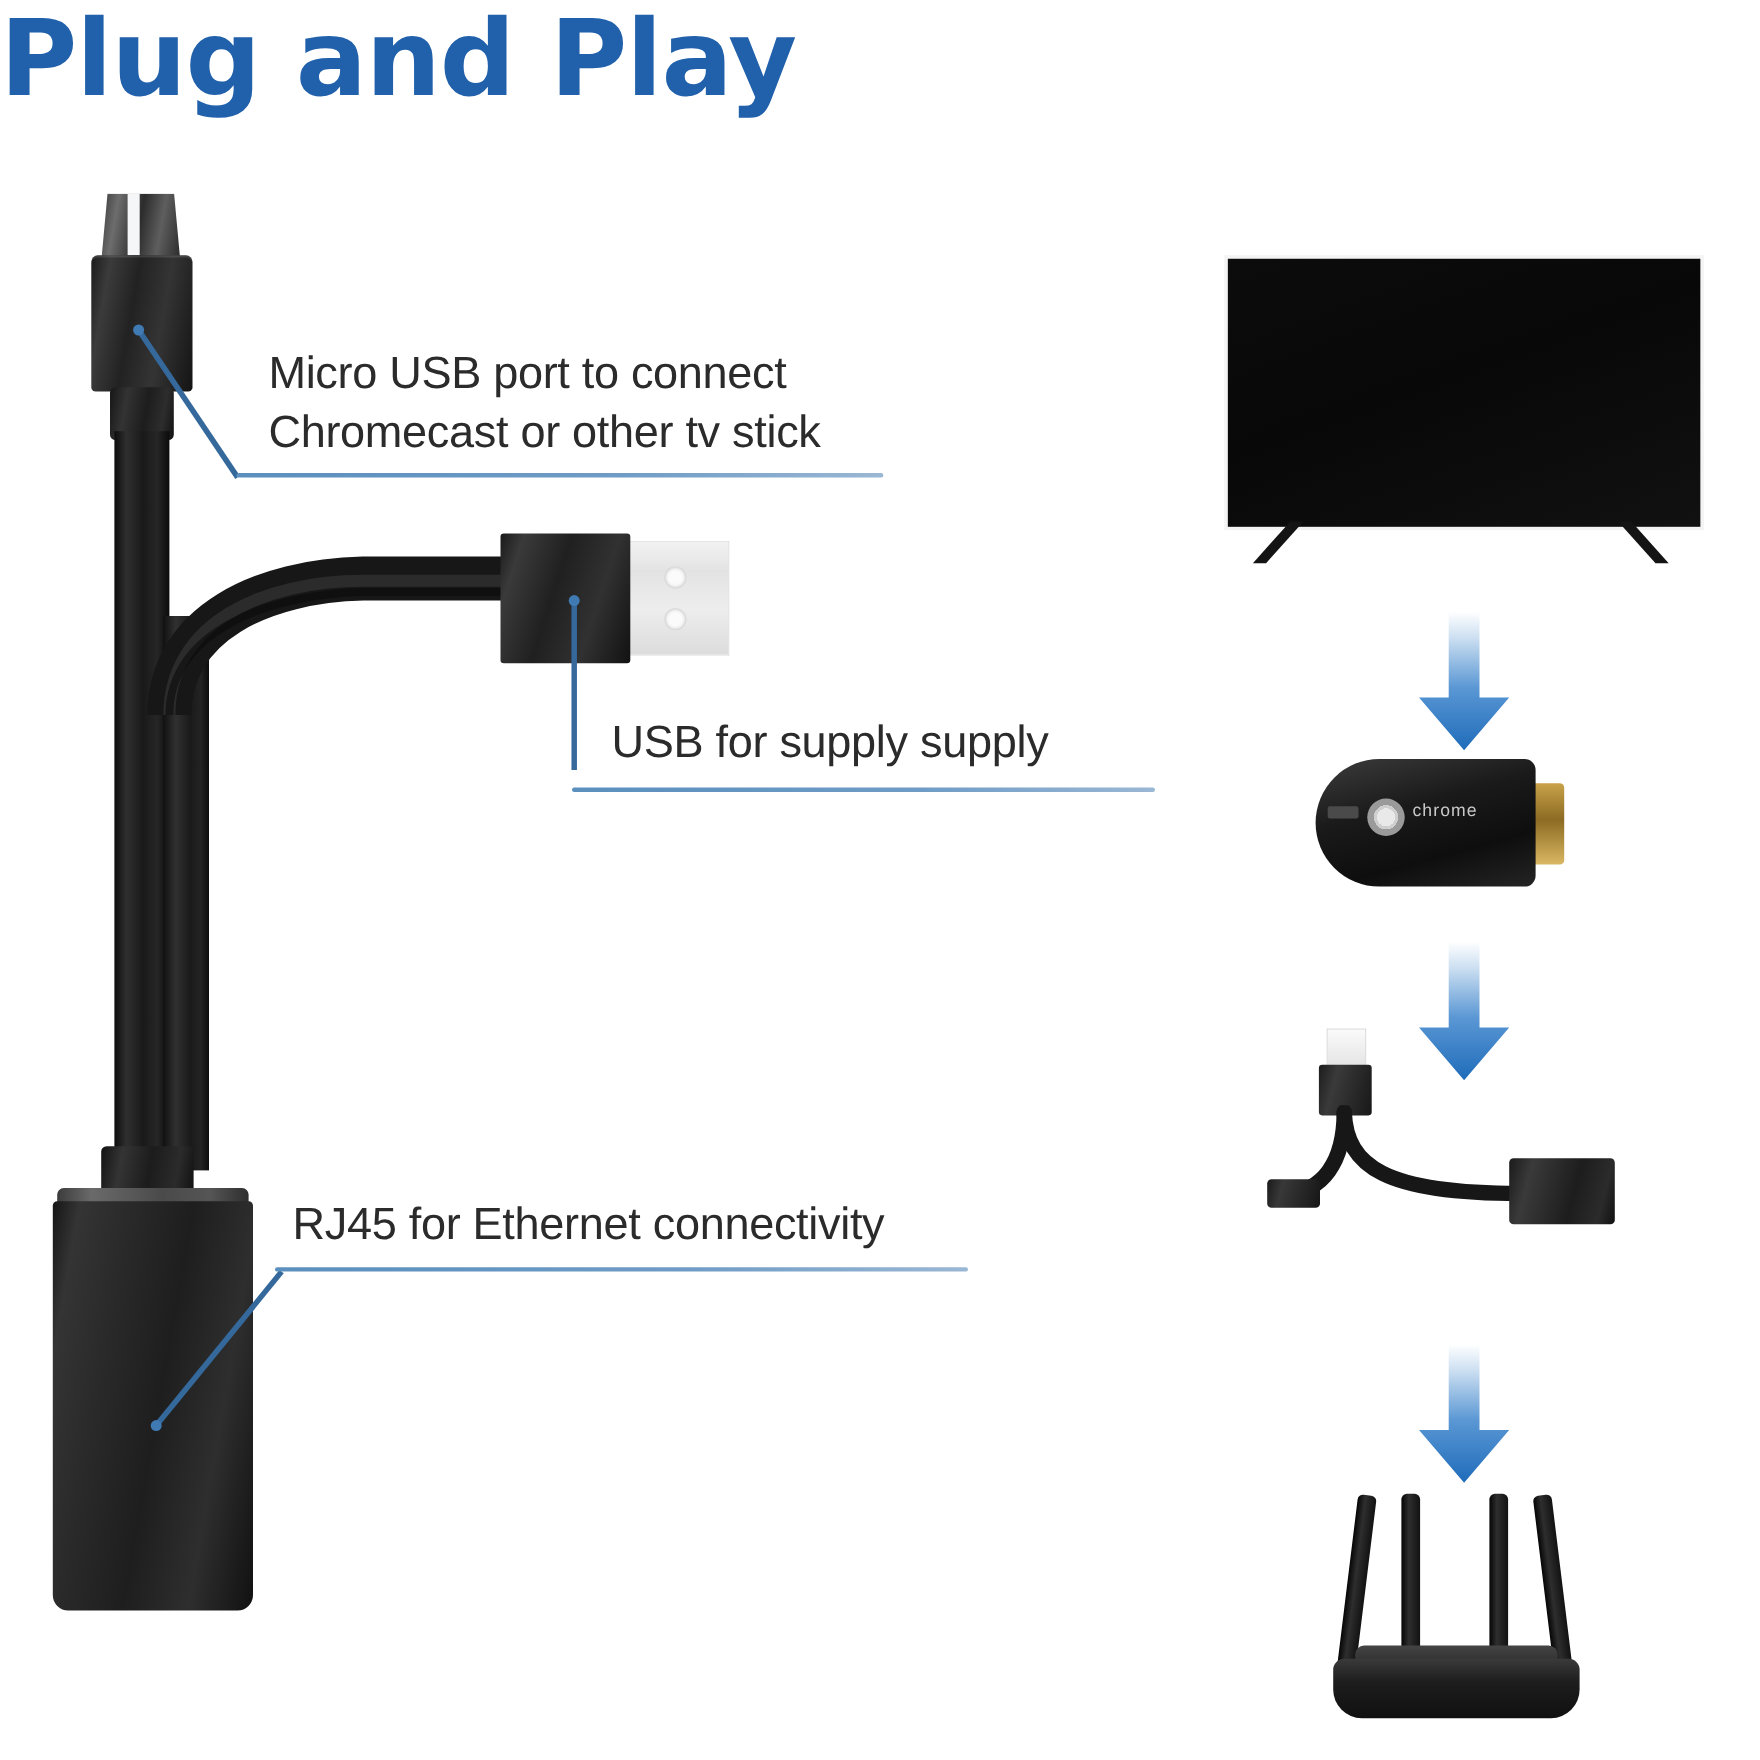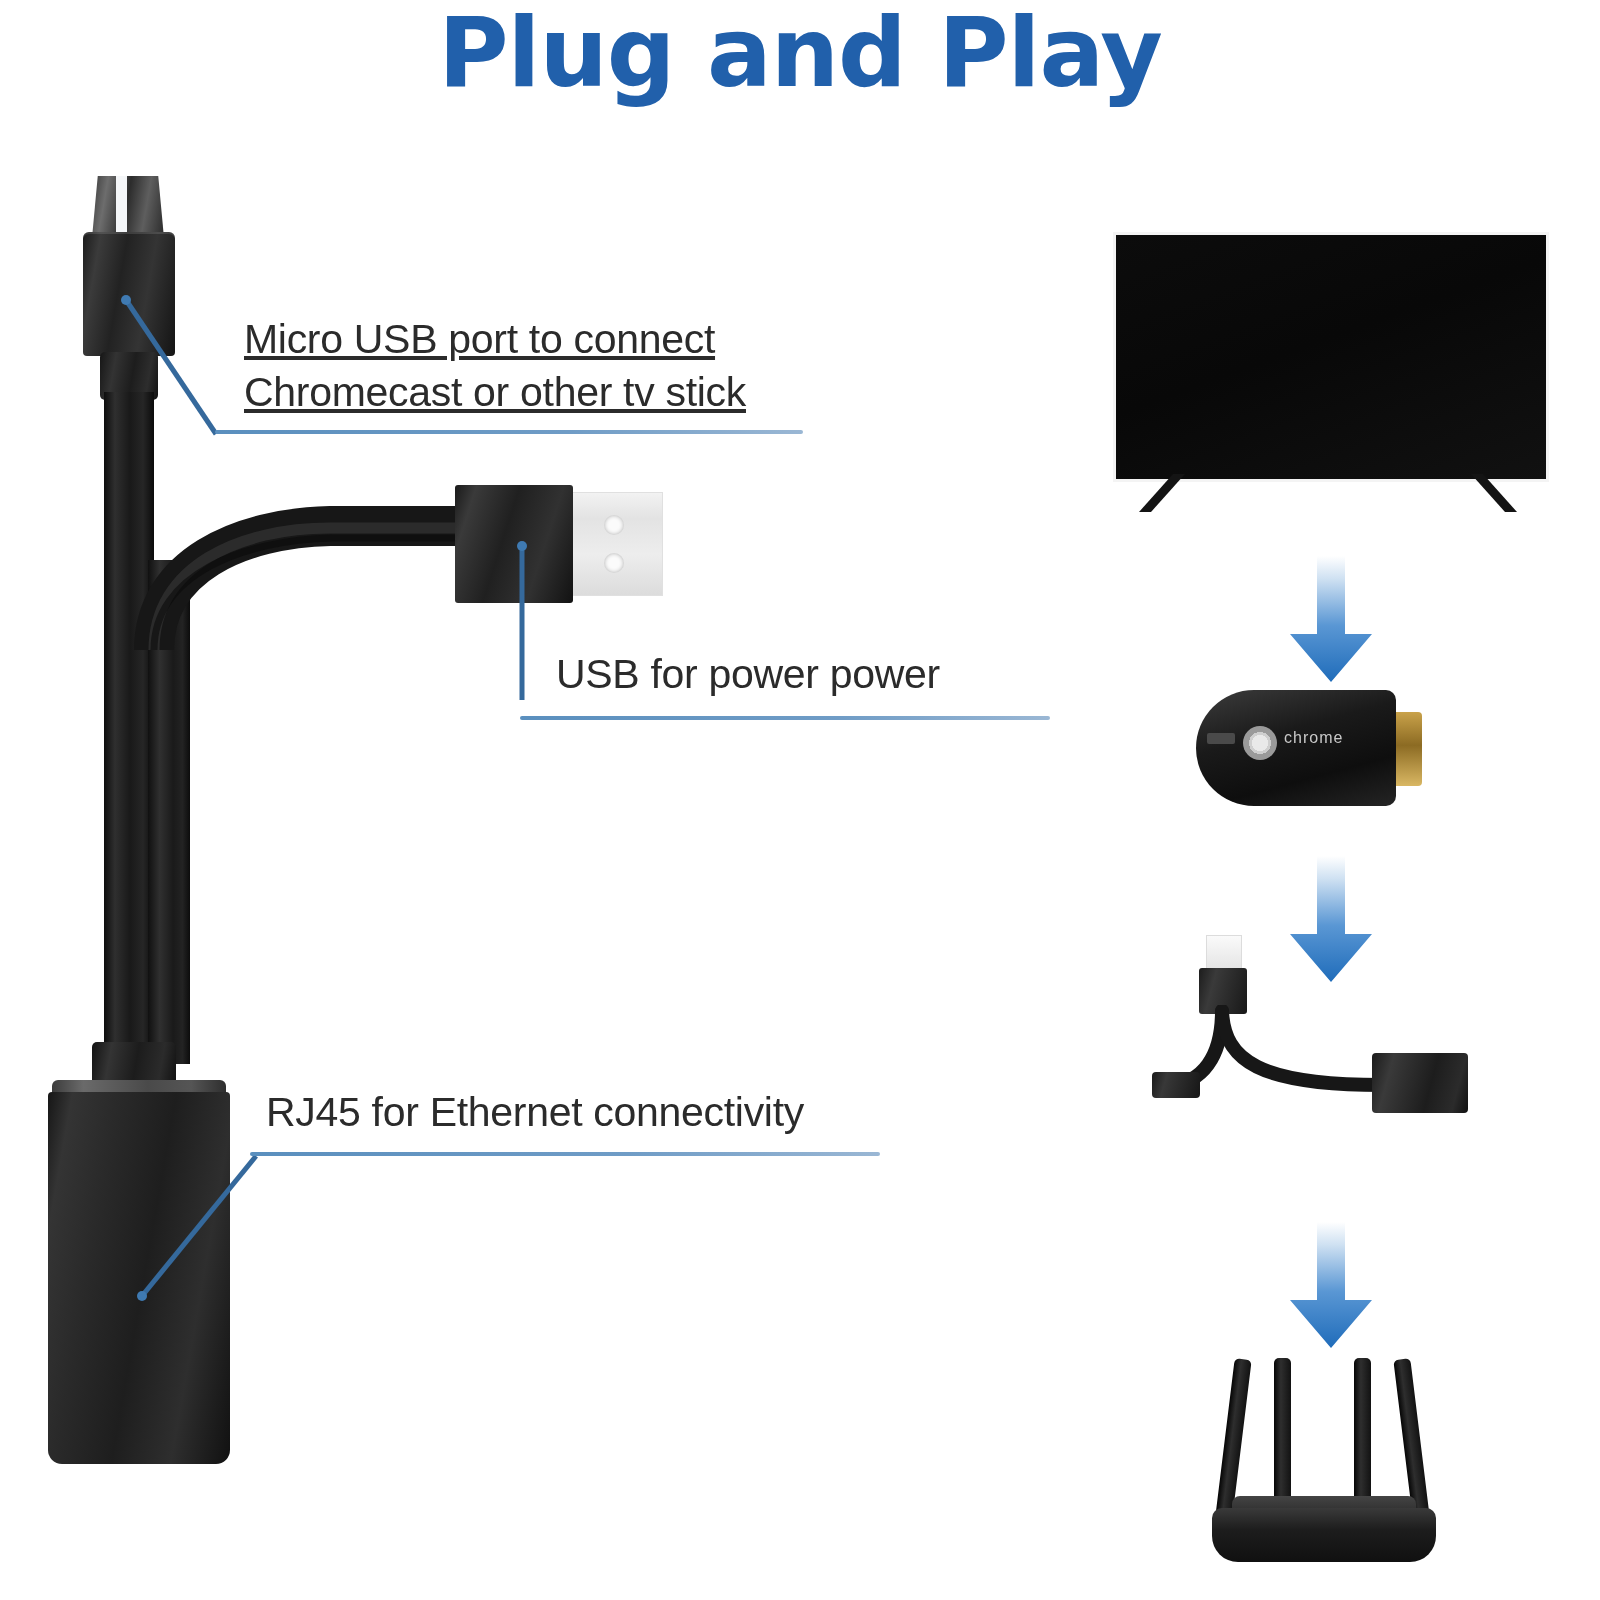--- a/index.html
+++ b/index.html
@@ -8,21 +8,21 @@
     width:1600px;height:1600px;
     background:#ffffff;
     font-family:"Liberation Sans", sans-serif;
     overflow:hidden;
   }
   #stage{position:relative;width:1600px;height:1600px;background:#fff;}
 
   
   .title{
     position:absolute;left:0;top:2px;width:1600px;
-    text-align:center;
+    text-align:left;
     font-size:96px;
     font-weight:bold;
     letter-spacing:-1px;
     color:#2160ab;
     font-family:"DejaVu Sans", sans-serif;
     line-height:1.08;
     white-space:nowrap;
   }
 
   
@@ -215,31 +215,31 @@
     <div class="rj-neck"></div>
     <div class="rj-bevel"></div>
     <div class="rj-body"></div>
   </div>
 
   <div>
     <svg class="leader" style="left:118px;top:292px;width:110px;height:150px;">
       <line x1="8" y1="8" x2="98" y2="142" stroke="#35699c" stroke-width="5"></line>
       <circle cx="8" cy="8" r="5" fill="#3f7ab2"></circle>
     </svg>
-    <div class="anno" style="left:244px;top:313px;width:560px;text-decoration:underline;">Micro USB port to connect
+    <div class="anno" style="left:244px;top:313px;width:560px;">Micro USB port to connect
 Chromecast or other tv stick</div>
     <div class="underline" style="left:215px;top:430px;width:588px;"></div>
   </div>
 
   <div>
     <svg class="leader" style="left:506px;top:540px;width:40px;height:170px;">
       <line x1="16" y1="6" x2="16" y2="160" stroke="#35699c" stroke-width="5"></line>
       <circle cx="16" cy="6" r="5" fill="#3f7ab2"></circle>
     </svg>
-    <div class="anno" style="left:556px;top:648px;width:520px;">USB for power power</div>
+    <div class="anno" style="left:556px;top:648px;width:520px;">USB for supply supply</div>
     <div class="underline" style="left:520px;top:716px;width:530px;"></div>
   </div>
 
   <div>
     <svg class="leader" style="left:128px;top:1150px;width:140px;height:160px;">
       <line x1="128" y1="6" x2="14" y2="146" stroke="#35699c" stroke-width="5"></line>
       <circle cx="14" cy="146" r="5" fill="#3f7ab2"></circle>
     </svg>
     <div class="anno" style="left:266px;top:1086px;width:640px;">RJ45 for Ethernet connectivity</div>
     <div class="underline" style="left:250px;top:1152px;width:630px;"></div>

